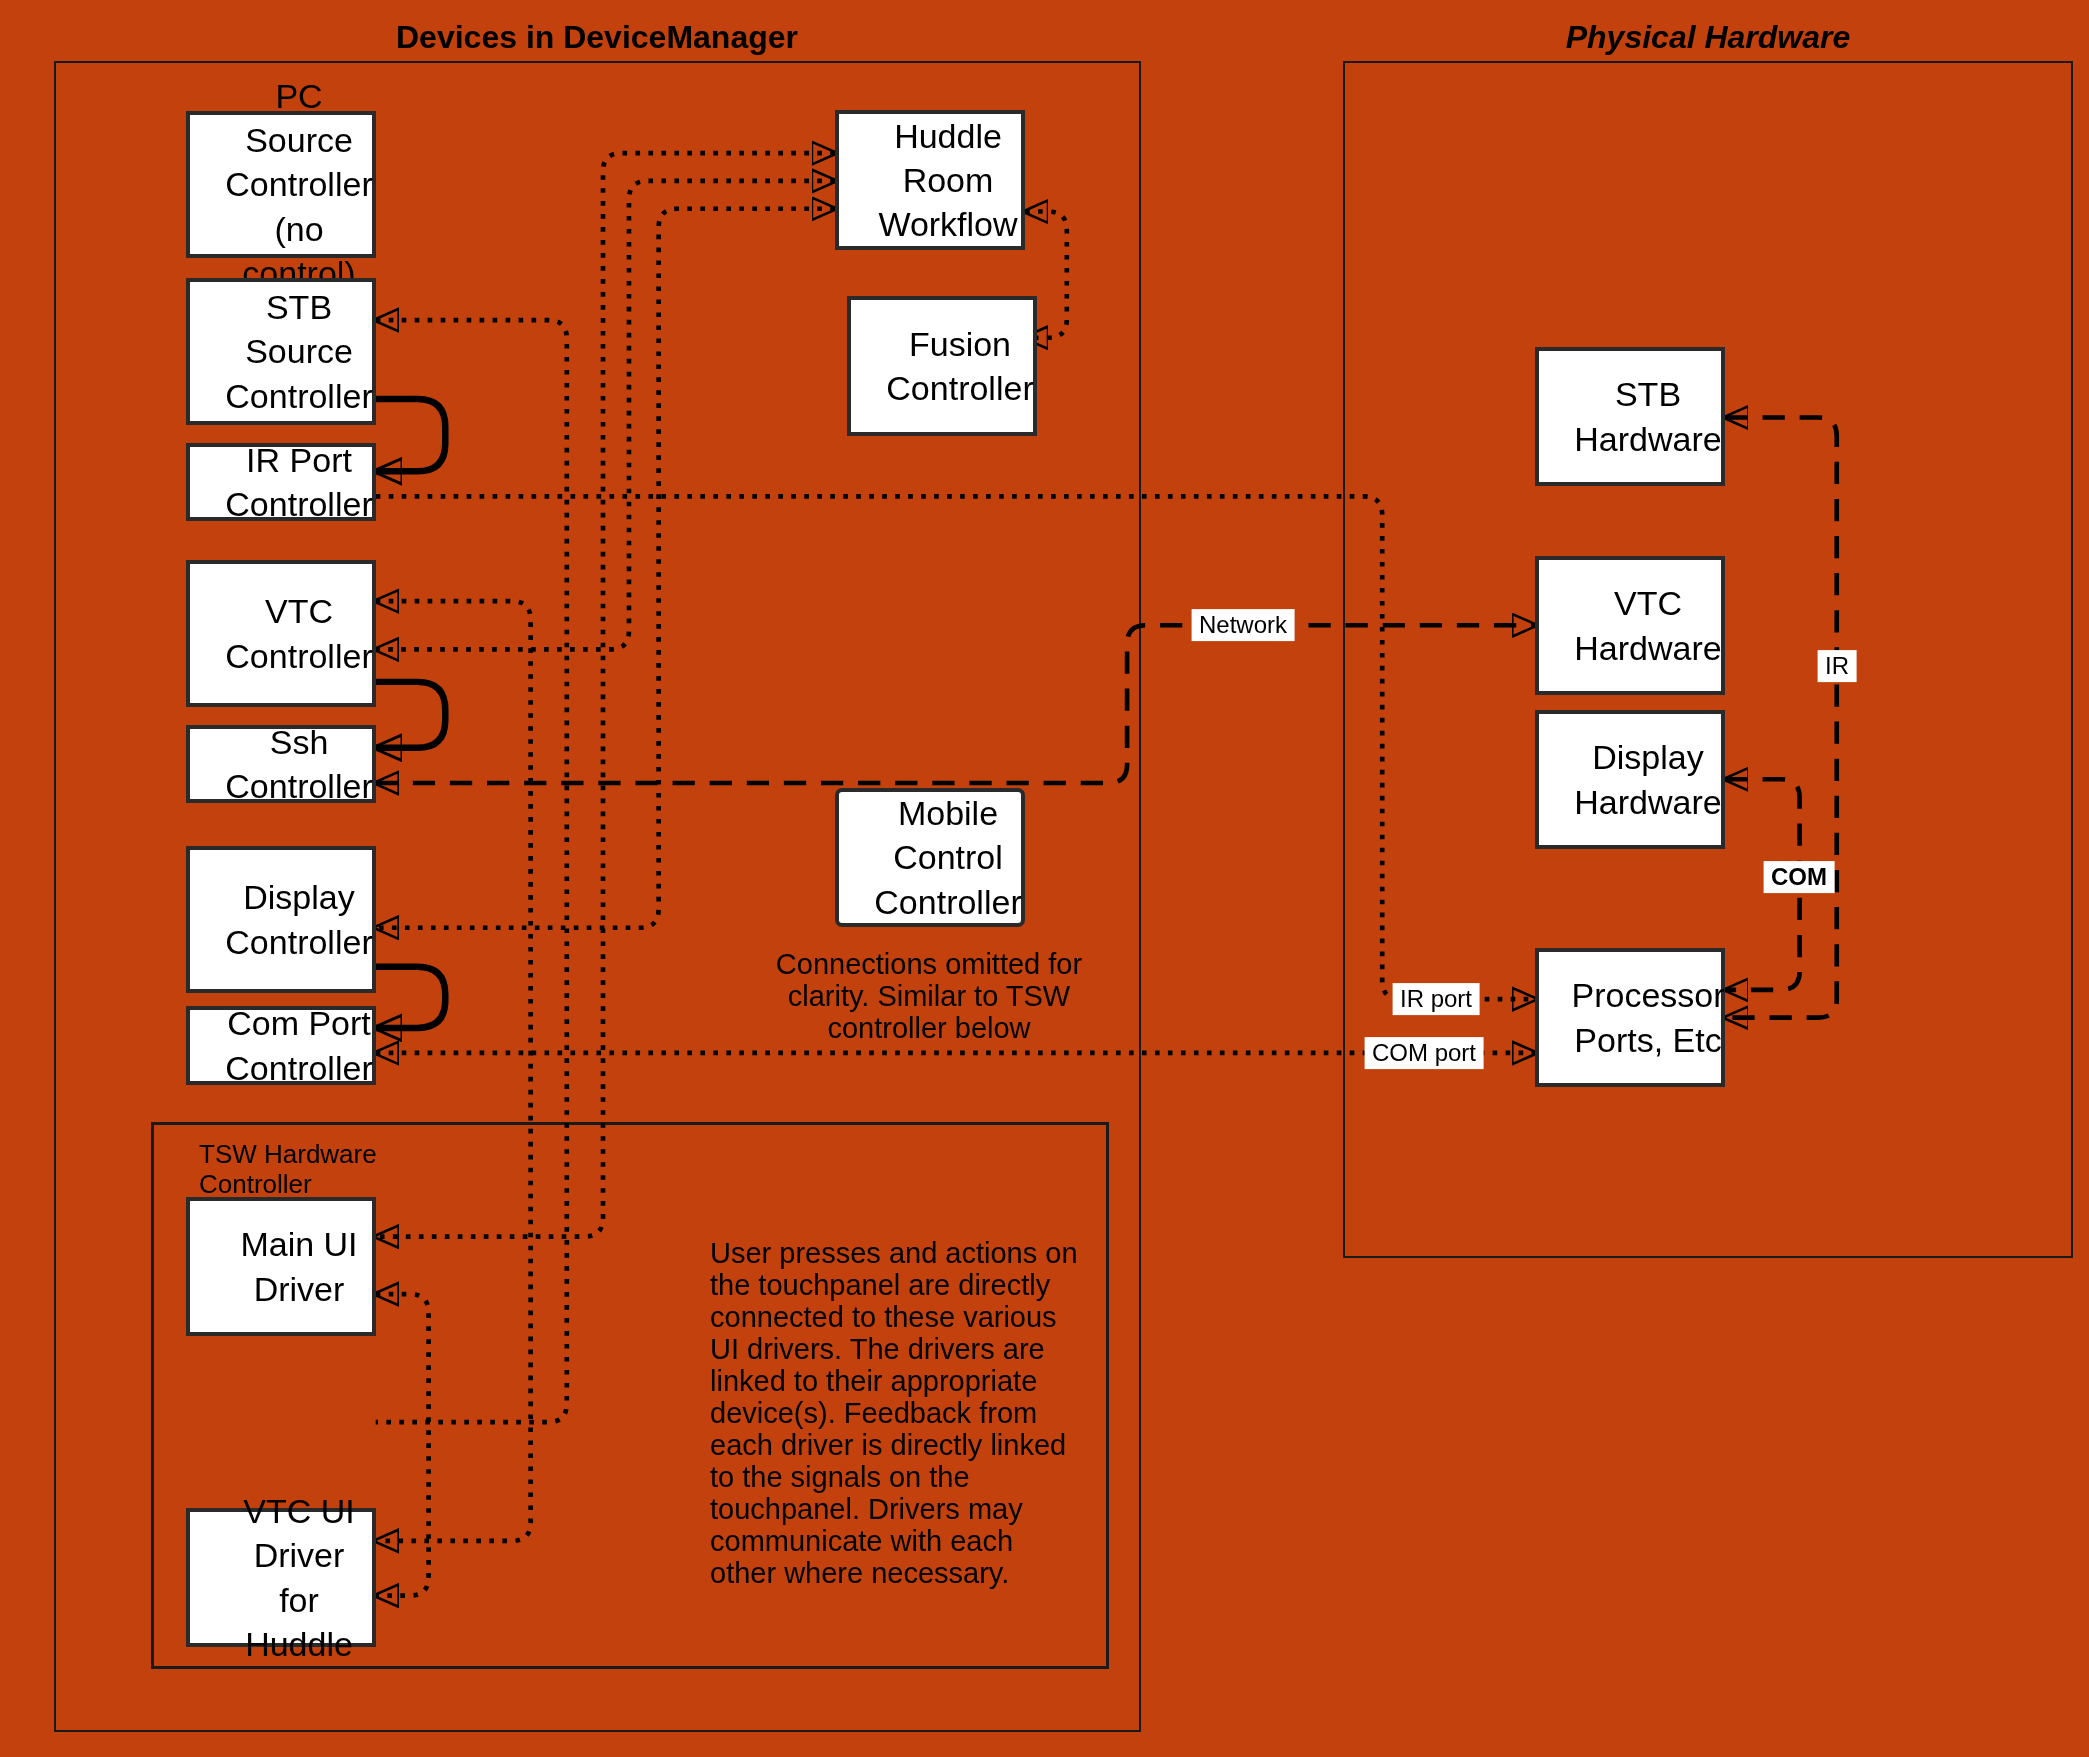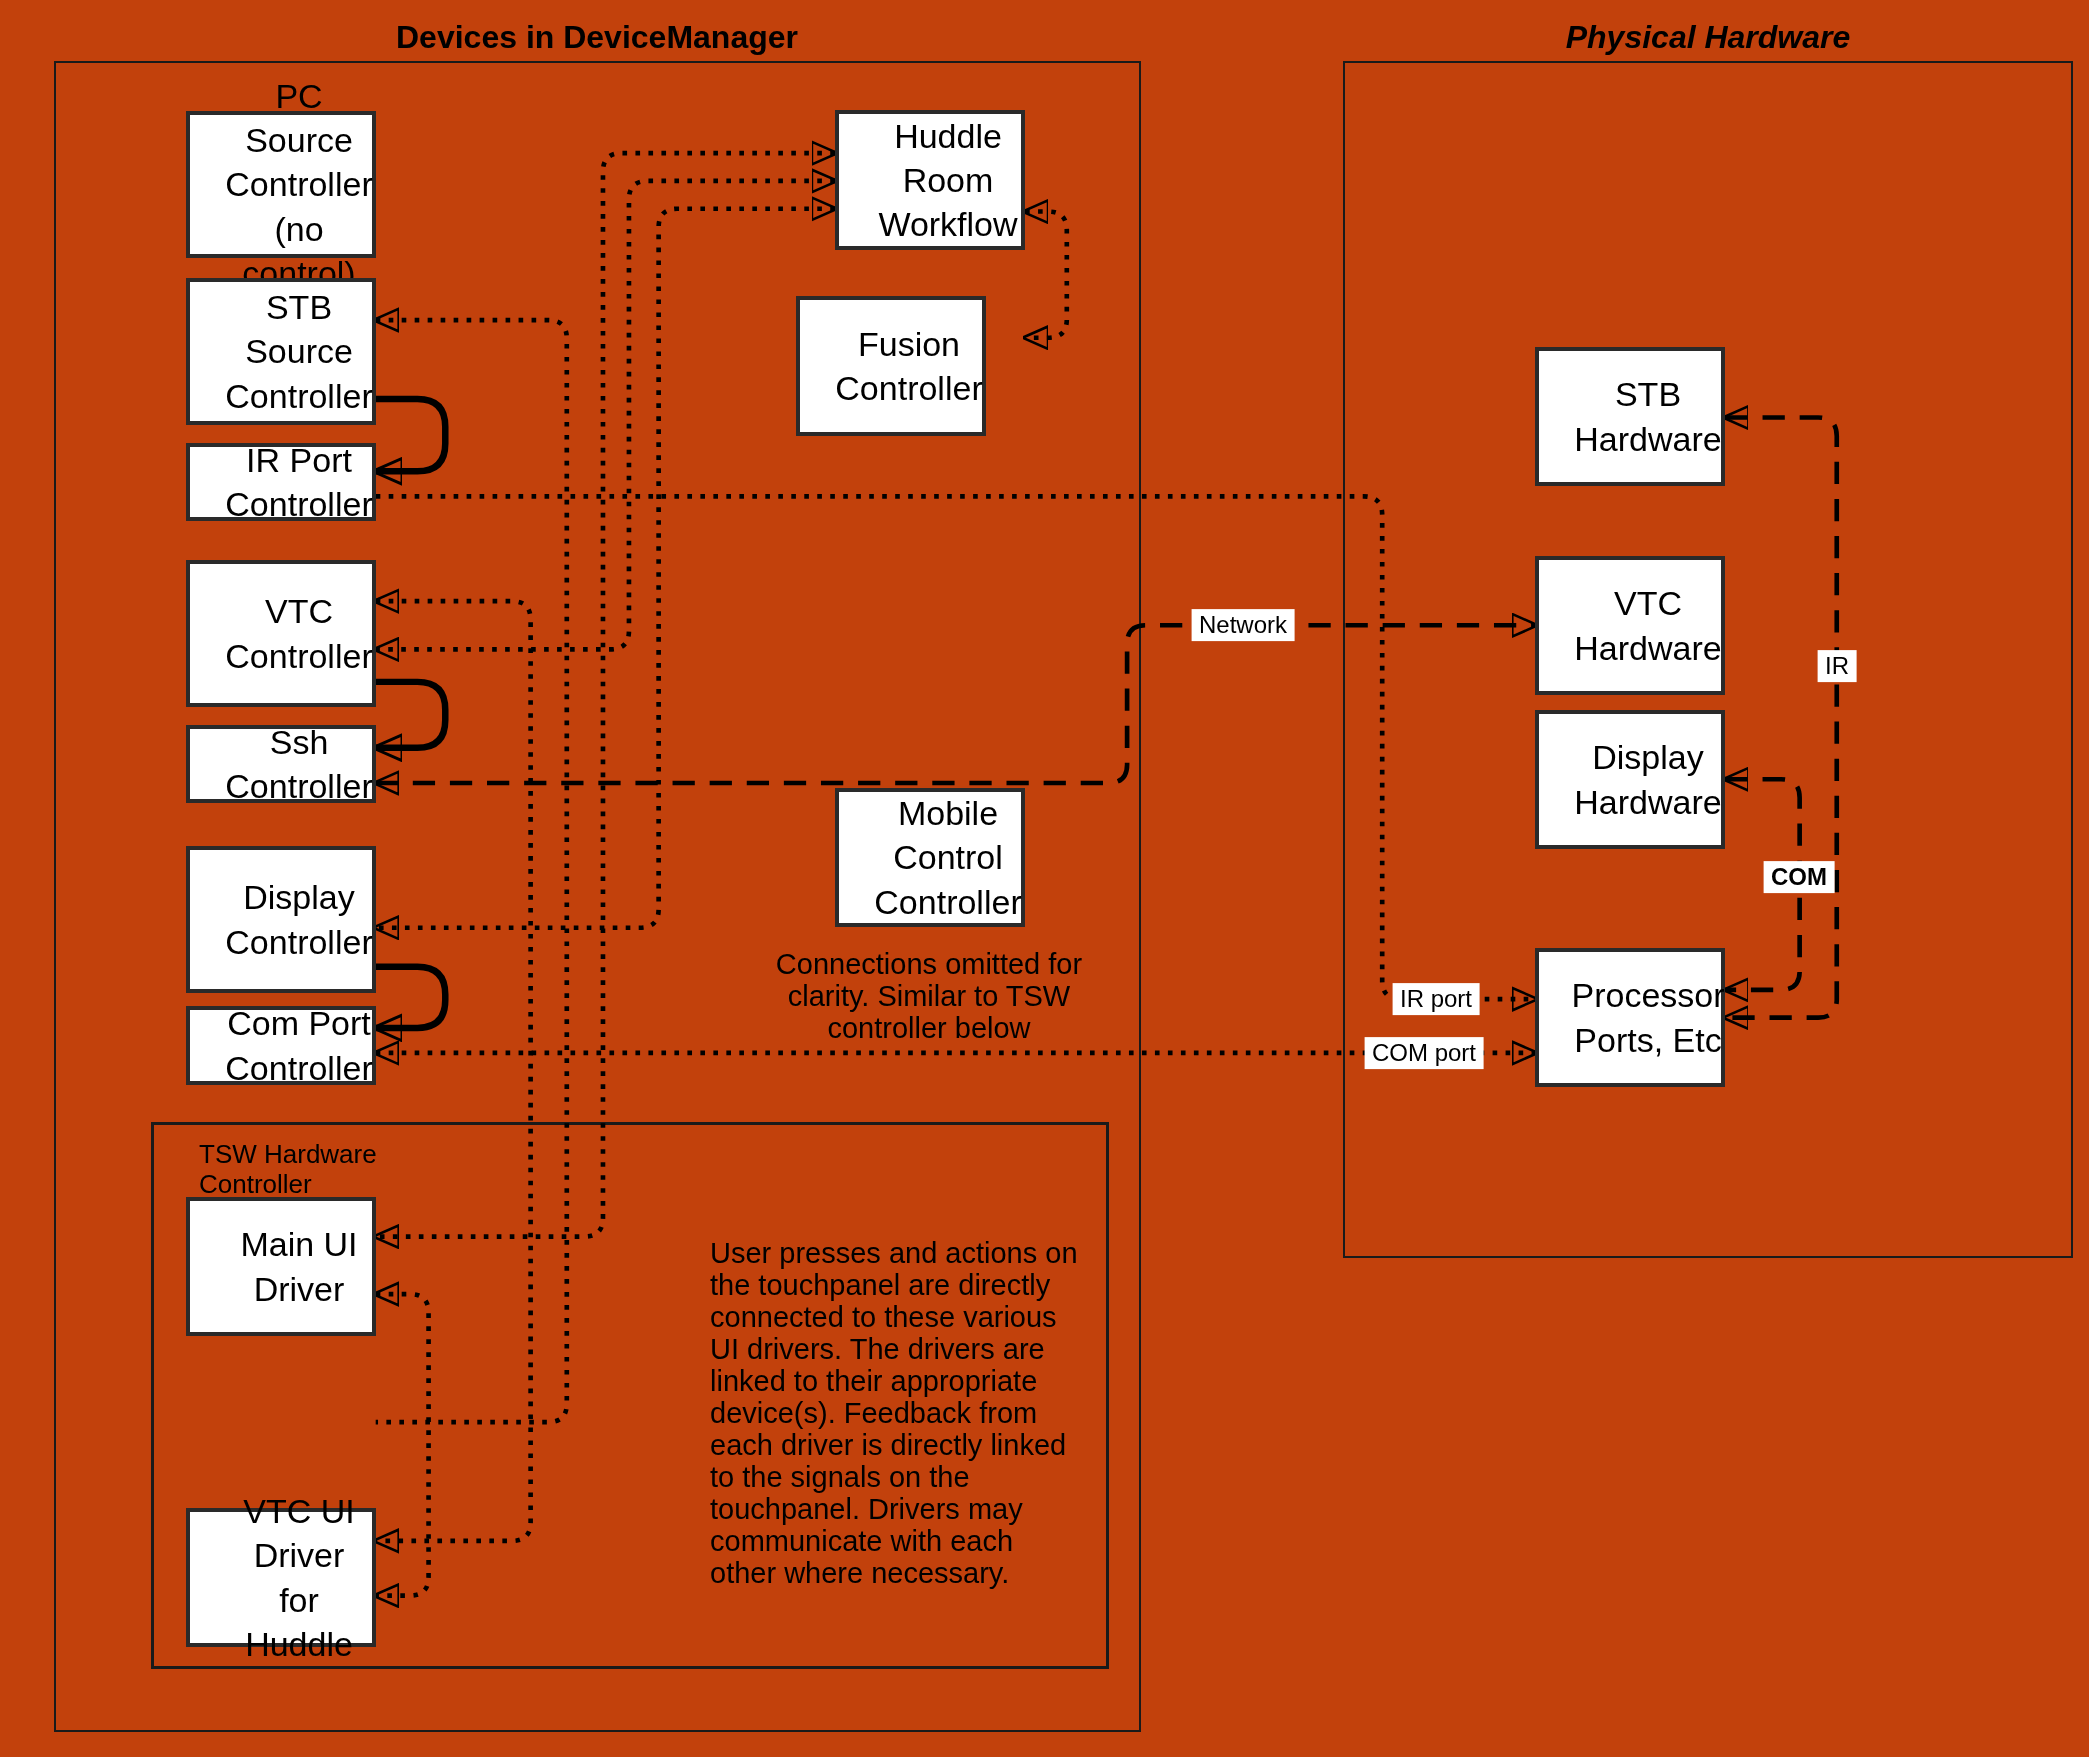--- a/index.html
+++ b/index.html
@@ -96,23 +96,23 @@
 Controller</div>
   <div class="node" style="left:186px;top:725px;width:190px;height:78px;">Ssh
 Controller</div>
   <div class="node" style="left:186px;top:846px;width:190px;height:147px;">Display
 Controller</div>
   <div class="node" style="left:186px;top:1006px;width:190px;height:79px;">Com Port
 Controller</div>
 
   <div class="node" style="left:835px;top:110px;width:190px;height:140px;">Huddle Room
 Workflow</div>
-  <div class="node" style="left:796px;top:296px;width:190px;height:140px;text-align:center;">Fusion
+  <div class="node" style="left:847px;top:296px;width:190px;height:140px;text-align:center;">Fusion
 Controller</div>
-  <div class="node" style="left:835px;top:788px;width:190px;height:139px;">Mobile Control
+  <div class="node" style="left:835px;top:788px;width:190px;height:139px;border-radius:7px;">Mobile Control
 Controller</div>
   <div class="note center" style="left:929px;top:948px;">Connections omitted for
 clarity. Similar to TSW
 controller below</div>
 
   <div class="node" style="left:186px;top:1197px;width:190px;height:139px;">Main UI Driver</div>
   <div class="node" style="left:186px;top:1508px;width:190px;height:139px;">VTC UI Driver
 for Huddle</div>
   <div class="note" style="left:710px;top:1237px;">User presses and actions on
 the touchpanel are directly

